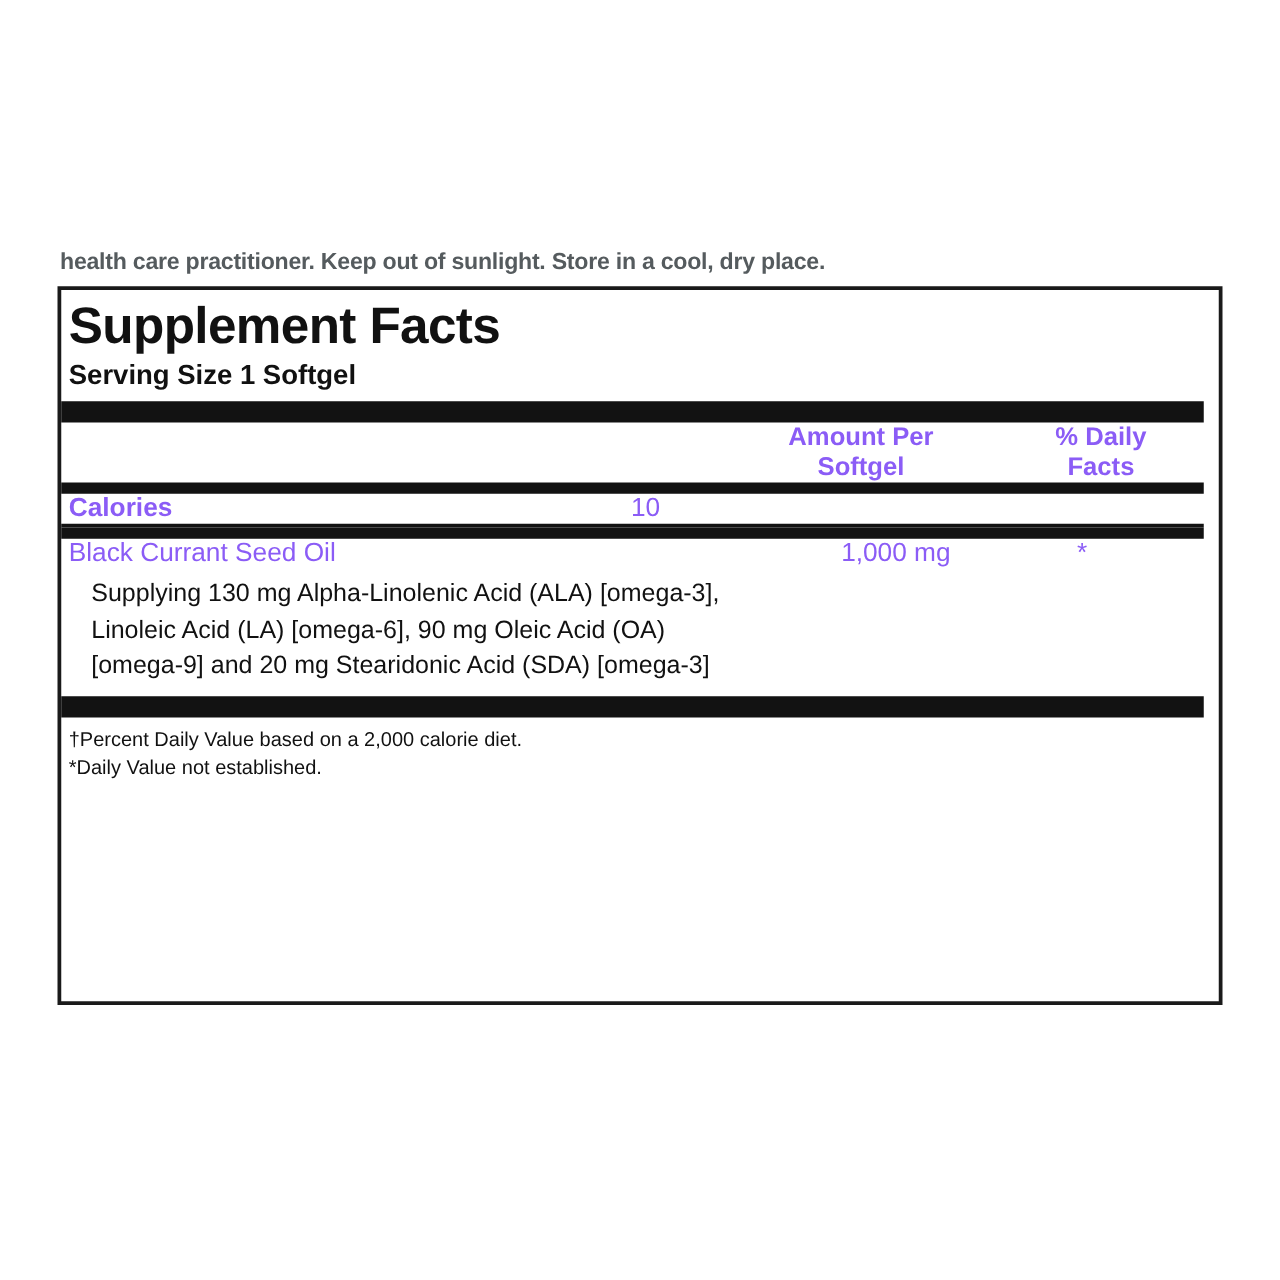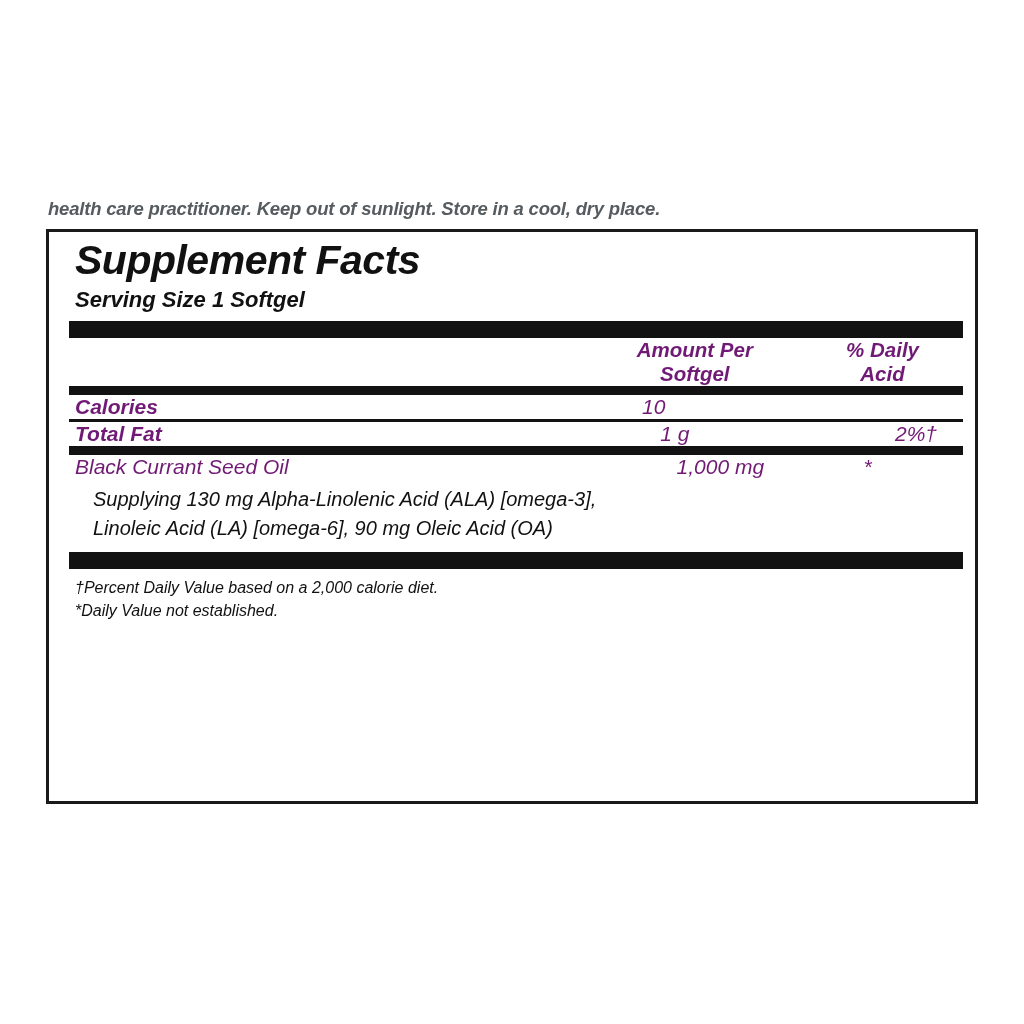--- a/index.html
+++ b/index.html
@@ -13,21 +13,20 @@
     font-family: "Liberation Sans", sans-serif;
     color: #111111;
     overflow: hidden;
   }
 
   .page {
     position: relative;
     width: 1024px;
     height: 828px;
     background: #ffffff;
-    font-style: italic;
   }
 
   
   .top-note {
     position: absolute;
     left: 48px;
     top: 198px;
     width: 800px;
     font-size: 18.5px;
     font-weight: 700;
@@ -42,21 +41,21 @@
     top: 229px;
     width: 932px;
     height: 575px;
     border: 3px solid #1a1a1a;
     background: #ffffff;
     box-sizing: border-box;
   }
 
   .inner {
     position: absolute;
-    left: 20px;
+    left: 0;
     right: 12px;
     top: 6px;
   }
 
   .sf-title {
     font-size: 41px;
     font-weight: 700;
     letter-spacing: -0.5px;
     line-height: 1.1;
     padding-left: 6px;
@@ -83,21 +82,21 @@
     height: 9px;
   }
   .rule-thin {
     height: 3px;
   }
 
   table.facts {
     width: 100%;
     border-collapse: collapse;
     font-size: 21px;
-    color: #701a75;
+    color: #8b5cf6;
   }
   table.facts td {
     padding: 0;
     vertical-align: bottom;
   }
 
   .hdr-row td {
     padding-top: 6px;
     padding-bottom: 5px;
     font-weight: 700;
@@ -107,21 +106,21 @@
   }
   .col-name { width: 58%; }
   .col-amt  { width: 24%; }
   .col-dv   { width: 18%; }
 
   .nutrient-row td {
     padding-top: 7px;
     padding-bottom: 6px;
   }
   .nutrient-row td.name { padding-left: 6px; }
-  .nutrient-row td.amt  { text-align: center; padding-right: 40px; }
+  .nutrient-row td.amt  { text-align: left; padding-right: 40px; }
   .nutrient-row td.dv   { text-align: right; padding-right: 26px; }
 
   .bold { font-weight: 700; }
   .indent { padding-left: 28px !important; }
 
   .ingredient-row td {
     padding-top: 9px;
     padding-bottom: 4px;
   }
   .ingredient-row td.name { padding-left: 6px; }
@@ -162,65 +161,57 @@
       <table class="facts">
         <tbody>
             <tr class="hdr-row">
           <td class="col-name"></td>
           <td class="col-amt">
             <div>Amount Per</div>
             <div>Softgel</div>
           </td>
           <td class="col-dv">
             <div>% Daily</div>
-            <div>Acid</div>
+            <div>Facts</div>
           </td>
         </tr>
       </tbody>
         </table>
 
       <div class="rule rule-med"></div>
 
       <table class="facts">
         <tbody>
             <tr class="nutrient-row">
           <td class="name bold">Calories</td>
           <td class="amt">10</td>
           <td class="dv"></td>
         </tr>
       </tbody>
         </table>
 
       <div class="rule rule-thin"></div>
 
-      <table class="facts">
-        <tbody>
-            <tr class="nutrient-row">
-          <td class="name bold col-name">Total Fat</td>
-          <td class="amt col-amt">1 g</td>
-          <td class="dv col-dv">2%†</td>
-        </tr>
-      </tbody>
-        </table>
 
       <div class="rule rule-med"></div>
 
       <table class="facts">
         <tbody>
             <tr class="ingredient-row">
           <td class="name col-name">Black Currant Seed Oil</td>
           <td class="amt col-amt">1,000 mg</td>
           <td class="dv col-dv">*</td>
         </tr>
       </tbody>
         </table>
 
       <div class="supplying">
         <div>Supplying 130 mg Alpha-Linolenic Acid (ALA) [omega-3],</div>
         <div>Linoleic Acid (LA) [omega-6], 90 mg Oleic Acid (OA)</div>
+        <div>[omega-9] and 20 mg Stearidonic Acid (SDA) [omega-3]</div>
       </div>
 
       <div class="rule rule-thick"></div>
 
       <div class="footnotes">
         <div>†Percent Daily Value based on a 2,000 calorie diet.</div>
         <div>*Daily Value not established.</div>
       </div>
 
     </div>

